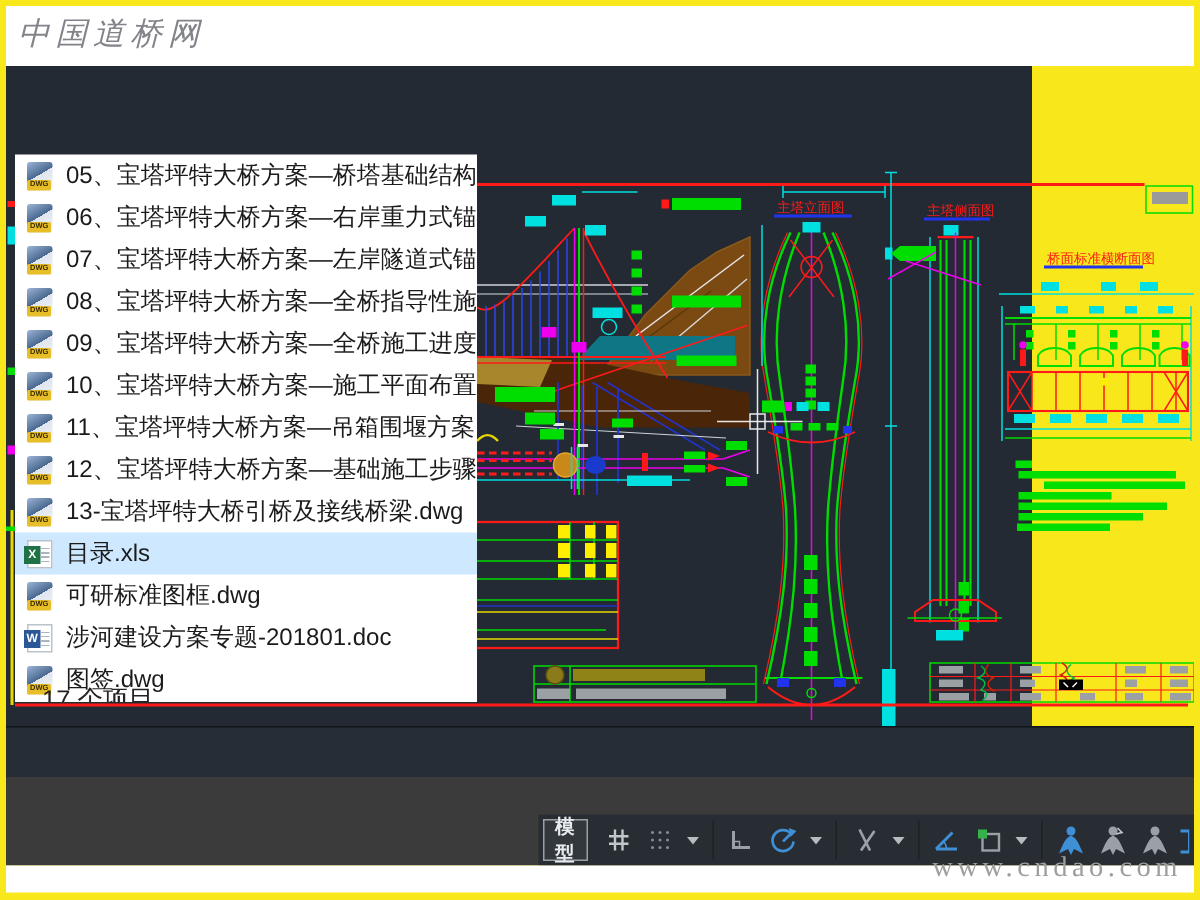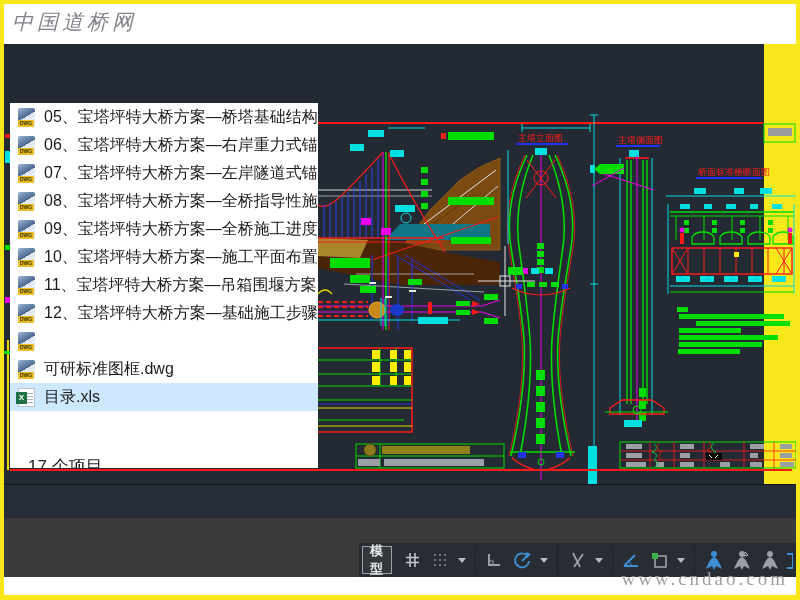--- a/index.html
+++ b/index.html
@@ -5,21 +5,21 @@
   * { margin:0; padding:0; box-sizing:border-box; }
   html,body { width:800px; height:600px; font-family:"Liberation Sans",sans-serif; }
   #page { position:relative; width:800px; height:600px; background:#f7e71b; overflow:hidden; }
 
   
   #topband { position:absolute; left:4px; top:4px; width:792px; height:40px; background:#ffffff; }
   #wm-top { position:absolute; left:8px; top:4px; font-family:"DejaVu Serif",serif; font-style:italic;
             font-size:21px; color:#82848a; letter-spacing:4px; }
 
   
-  #canvas { position:absolute; left:4px; top:44px; width:760px; height:440px; background:#232a33; }
+  #canvas { position:absolute; left:4px; top:44px; width:684px; height:440px; background:#232a33; }
   #canvas svg { position:absolute; left:0; top:0; }
 
   
   #popup { position:absolute; left:10px; top:103px; width:308px; height:365px; background:#ffffff;
            overflow:hidden; z-index:20; }
   .file-row { display:flex; align-items:center; height:28px; padding-left:8px; white-space:nowrap;
               overflow:hidden; cursor:default; }
   .file-row.selected { background:#cde8ff; }
   .fname { font-size:16px; color:#1b1b1b; margin-left:9px; overflow:hidden; white-space:nowrap; }
   .ficon { position:relative; width:17px; height:19px; flex:none; }
@@ -474,28 +474,37 @@
     <div class="file-row">
       <span class="ficon" data-ftype="dwg"></span>
       <span class="fname">11、宝塔坪特大桥方案—吊箱围堰方案.dwg</span>
       </div>
     <div class="file-row">
       <span class="ficon" data-ftype="dwg"></span>
       <span class="fname">12、宝塔坪特大桥方案—基础施工步骤图.dwg</span>
       </div>
     <div class="file-row">
       <span class="ficon" data-ftype="dwg"></span>
-      </div>
-    <div class="file-row">
-      <span class="ficon" data-ftype="dwg"></span>
-      <span class="fname">可研标准图框.dwg</span>
+      <span class="fname">13-宝塔坪特大桥引桥及接线桥梁.dwg</span>
       </div>
     <div class="file-row selected">
       <span class="ficon" data-ftype="xls"></span>
       <span class="fname">目录.xls</span>
+      </div>
+    <div class="file-row">
+      <span class="ficon" data-ftype="dwg"></span>
+      <span class="fname">可研标准图框.dwg</span>
+      </div>
+    <div class="file-row">
+      <span class="ficon" data-ftype="doc"></span>
+      <span class="fname">涉河建设方案专题-201801.doc</span>
+      </div>
+    <div class="file-row">
+      <span class="ficon" data-ftype="dwg"></span>
+      <span class="fname">图签.dwg</span>
       </div>
     <div id="popup-footer">17 个项目</div>
   </div>
 
   <div id="cmdarea"></div>
 
   <div id="statusarea">
     <div id="statusbar">
       <div class="sbtn model">模型</div>
       <div class="sbtn">

